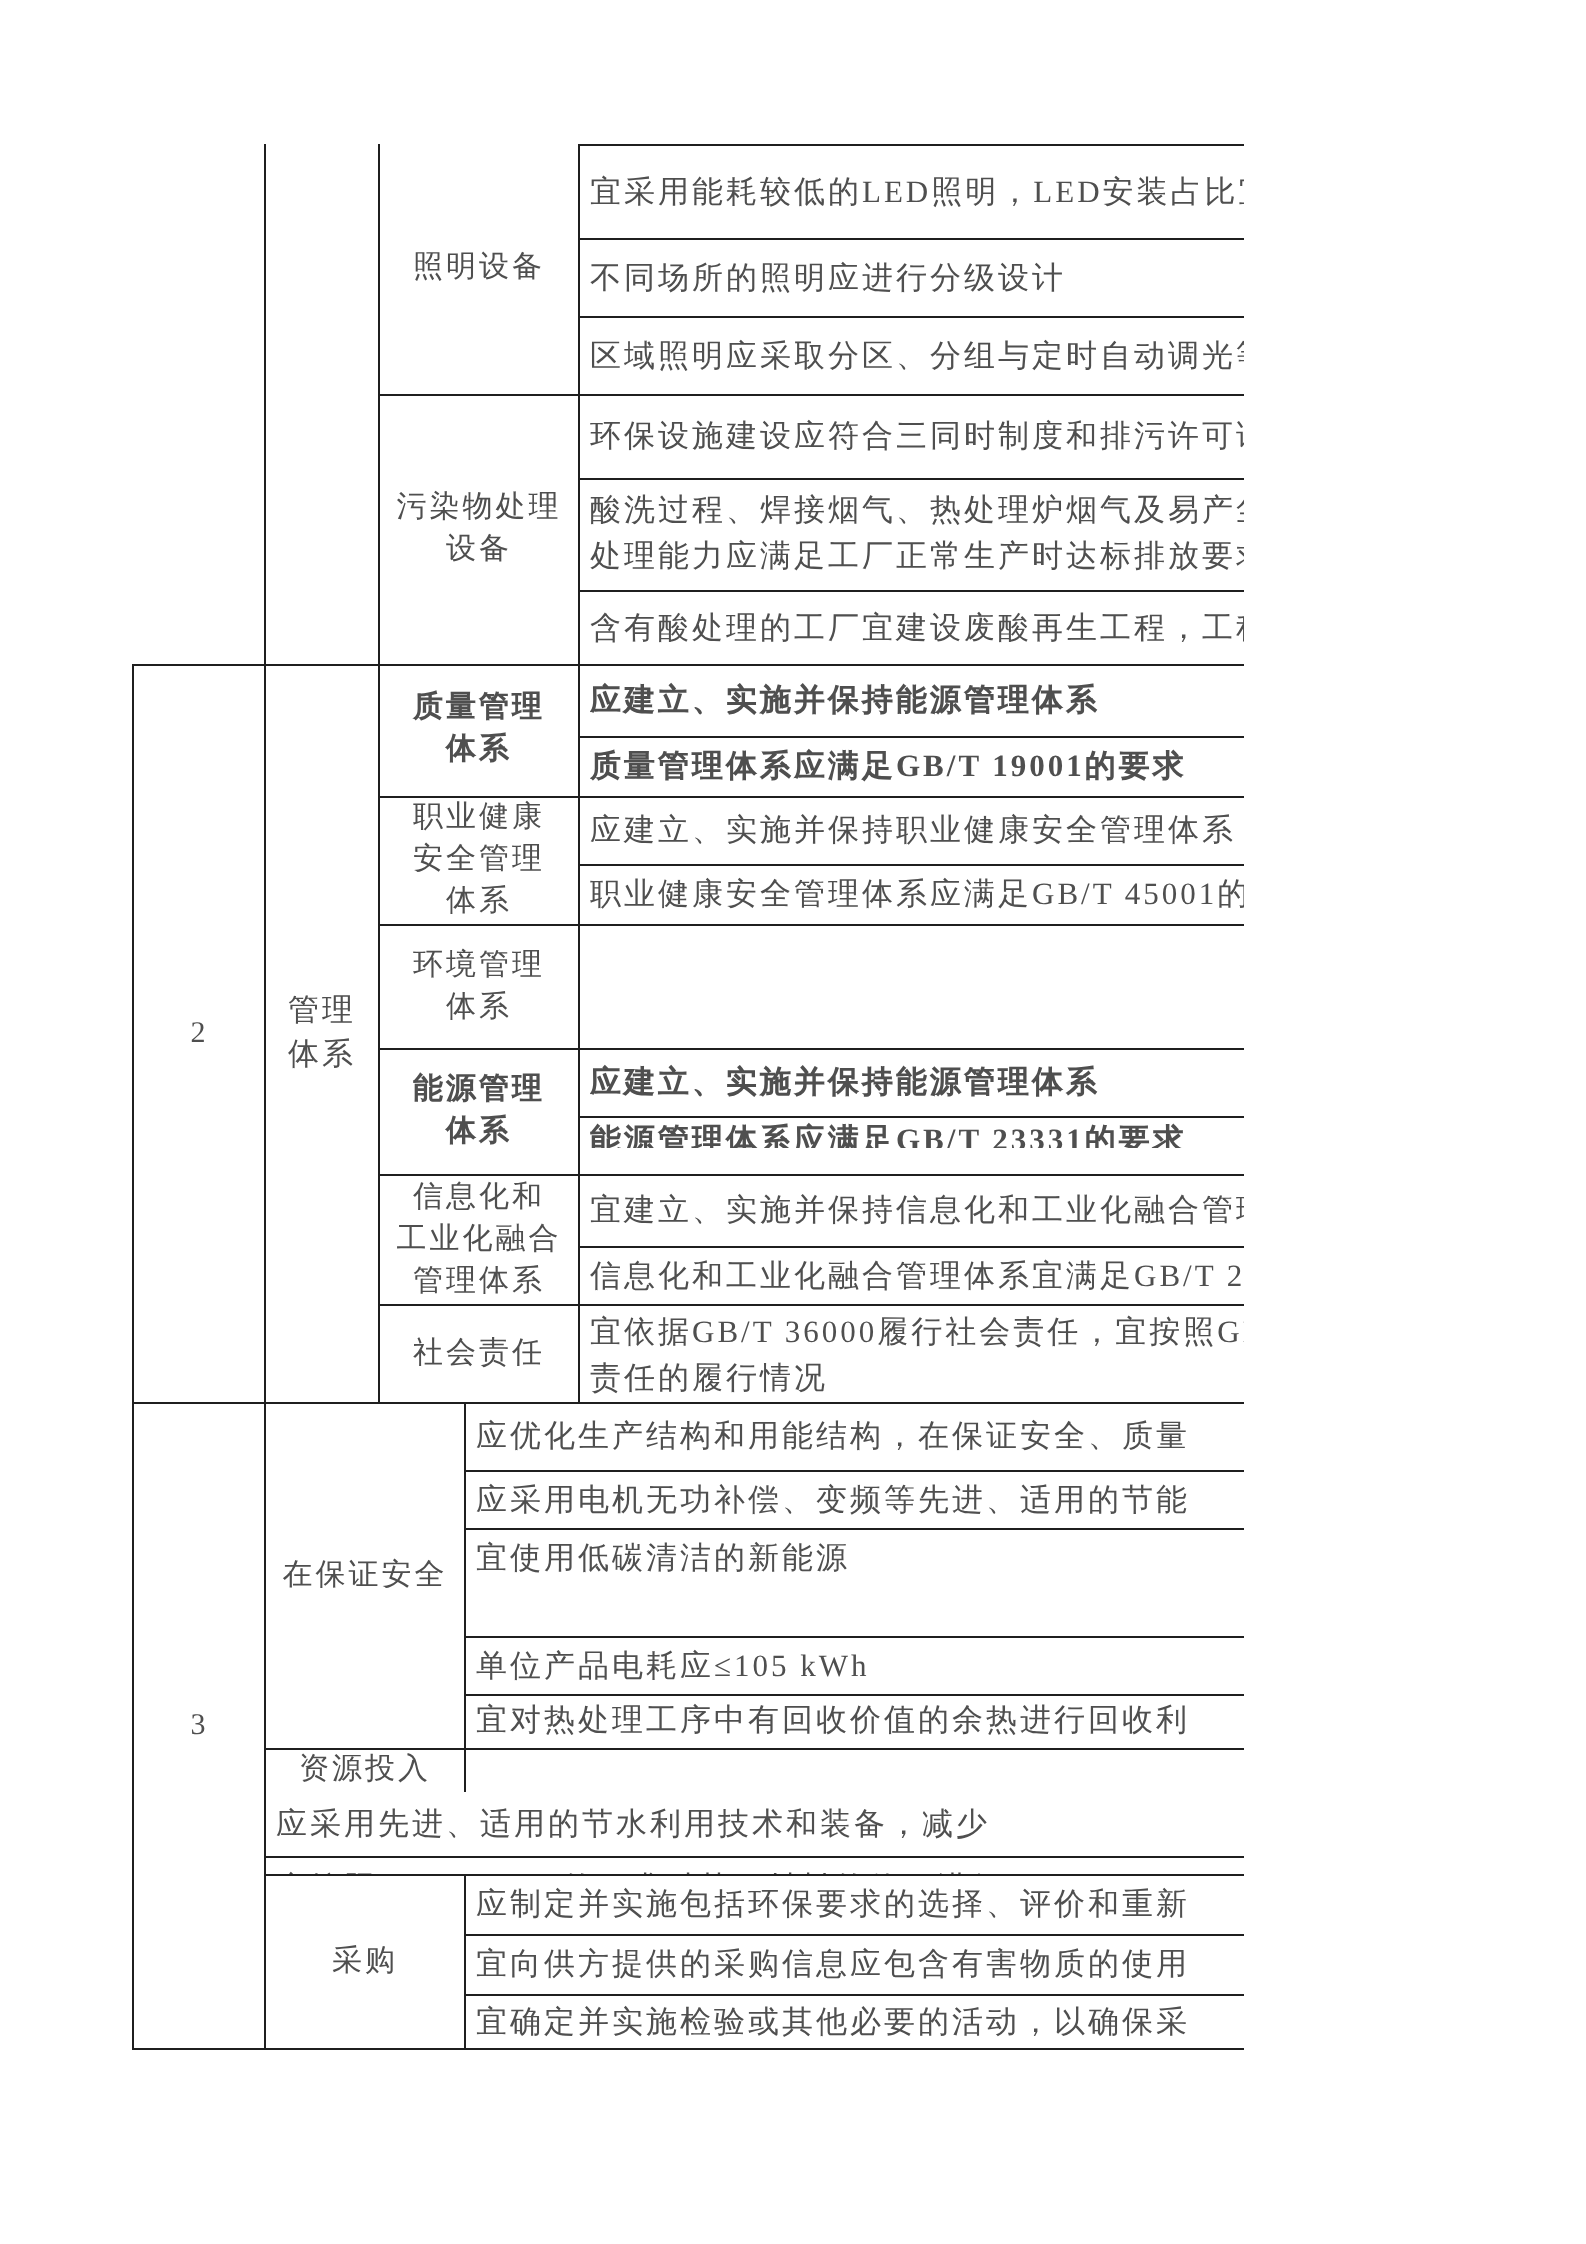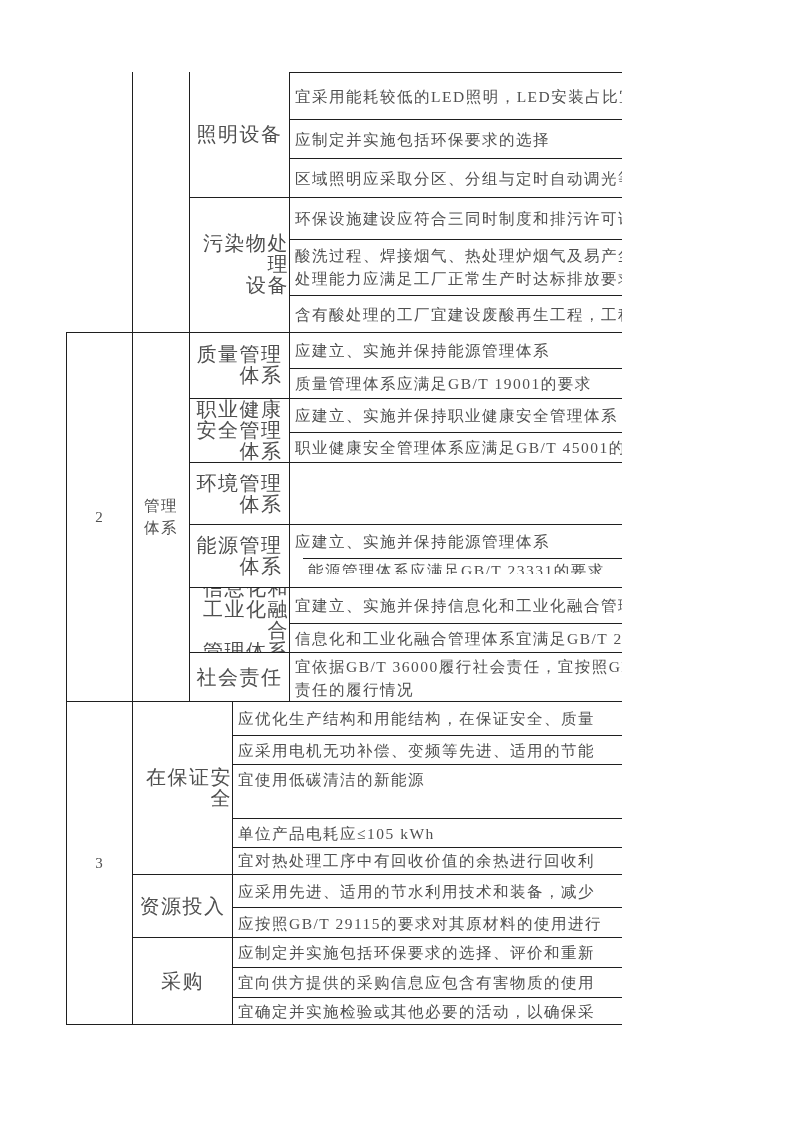--- a/index.html
+++ b/index.html
@@ -21,21 +21,21 @@
         font-size:15px;letter-spacing:1px;}
   .col2{width:57px;border-right:1px solid var(--border);
         display:flex;align-items:center;justify-content:center;
         text-align:center;font-size:15.5px;letter-spacing:1.5px;
         line-height:22px;white-space:pre-line;}
   .groups{flex:1;display:flex;flex-direction:column;overflow:hidden;}
   .group{display:flex;overflow:hidden;}
   .group + .group{border-top:1px solid var(--border);}
   .col3{width:100px;border-right:1px solid var(--border);
         display:flex;align-items:center;justify-content:center;
-        text-align:right;font-size:20px;letter-spacing:1.5px;
+        text-align:center;font-size:15px;letter-spacing:1.5px;
         line-height:21px;white-space:pre-line;}
   .rows{flex:1;display:flex;flex-direction:column;overflow:hidden;}
   .rows.first-clipped{border-top:1px solid var(--border);}
   .req-row{display:flex;flex-direction:column;justify-content:center;
            padding-left:5px;overflow:hidden;flex:none;}
   .req-row + .req-row{border-top:1px solid var(--border);}
   .req-line{white-space:nowrap;font-size:15.5px;letter-spacing:1.5px;
             line-height:23px;overflow:hidden;}
 </style>
 </head>
@@ -46,21 +46,21 @@
       <div class="col1"></div>
       <div class="col2"></div>
       <div class="groups">
         <div class="group" style="height: 125px;">
           <div class="col3">照明设备</div>
           <div class="rows first-clipped">
             <div class="req-row" style="height: 46px;">
               <div class="req-line">宜采用能耗较低的LED照明，LED安装占比宜不低于</div>
             </div>
             <div class="req-row" style="height: 39px;">
-              <div class="req-line">应制定并实施包括环保要求的选择</div>
+              <div class="req-line">不同场所的照明应进行分级设计</div>
             </div>
             <div class="req-row" style="height: 40px;">
               <div class="req-line">区域照明应采取分区、分组与定时自动调光等措施</div>
             </div>
           </div>
         </div>
         <div class="group" style="height: 136px;">
           <div class="col3">污染物处理
 设备</div>
           <div class="rows">
@@ -76,21 +76,21 @@
             </div>
           </div>
         </div>
       </div>
     </div>
     <div class="section left-bordered" style="height: 369px;">
       <div class="col1">2</div>
       <div class="col2">管理
 体系</div>
       <div class="groups">
-        <div class="group" style="height: 65px;">
+        <div class="group" style="height: 65px; font-weight: bold;">
           <div class="col3">质量管理
 体系</div>
           <div class="rows">
             <div class="req-row" style="height: 35px;">
               <div class="req-line">应建立、实施并保持能源管理体系</div>
             </div>
             <div class="req-row" style="height: 30px;">
               <div class="req-line">质量管理体系应满足GB/T 19001的要求</div>
             </div>
           </div>
@@ -105,28 +105,28 @@
             </div>
             <div class="req-row" style="height: 31px;">
               <div class="req-line">职业健康安全管理体系应满足GB/T 45001的要求</div>
             </div>
           </div>
         </div>
         <div class="group" style="height: 63px;">
           <div class="col3">环境管理
 体系</div>
         </div>
-        <div class="group" style="height: 63px;">
+        <div class="group" style="height: 63px; font-weight: bold;">
           <div class="col3">能源管理
 体系</div>
           <div class="rows">
             <div class="req-row" style="height: 33px;">
               <div class="req-line">应建立、实施并保持能源管理体系</div>
             </div>
-            <div class="req-row" style="height: 16px; margin-left: 13px;">
+            <div class="req-row" style="height: 16px;">
               <div class="req-line">能源管理体系应满足GB/T 23331的要求</div>
             </div>
           </div>
         </div>
         <div class="group" style="height: 65px;">
           <div class="col3">信息化和
 工业化融合
 管理体系</div>
           <div class="rows">
             <div class="req-row" style="height: 35px;">
@@ -164,21 +164,21 @@
               <div class="req-line">宜使用低碳清洁的新能源</div>
             </div>
             <div class="req-row" style="height: 29px; margin-top: 24px;">
               <div class="req-line">单位产品电耗应≤105 kWh</div>
             </div>
             <div class="req-row" style="height: 25px;">
               <div class="req-line">宜对热处理工序中有回收价值的余热进行回收利</div>
             </div>
           </div>
         </div>
-        <div class="group" style="height: 63px;">
+        <div class="group" style="height: 63px; flex-direction: column;">
           <div class="col3">资源投入</div>
           <div class="rows">
             <div class="req-row" style="height: 32px;">
               <div class="req-line">应采用先进、适用的节水利用技术和装备，减少</div>
             </div>
             <div class="req-row" style="height: 31px;">
               <div class="req-line">应按照GB/T 29115的要求对其原材料的使用进行</div>
             </div>
           </div>
         </div>

